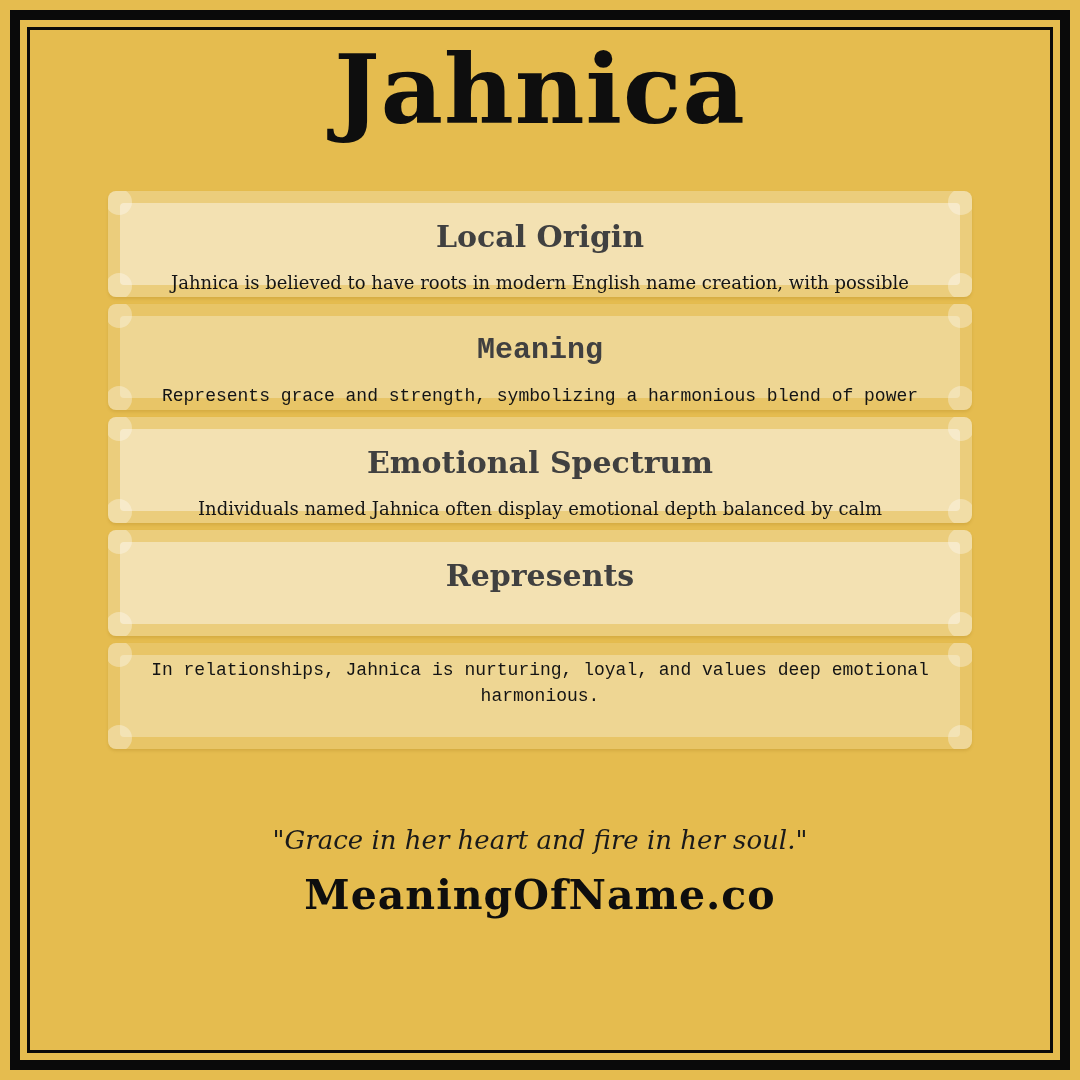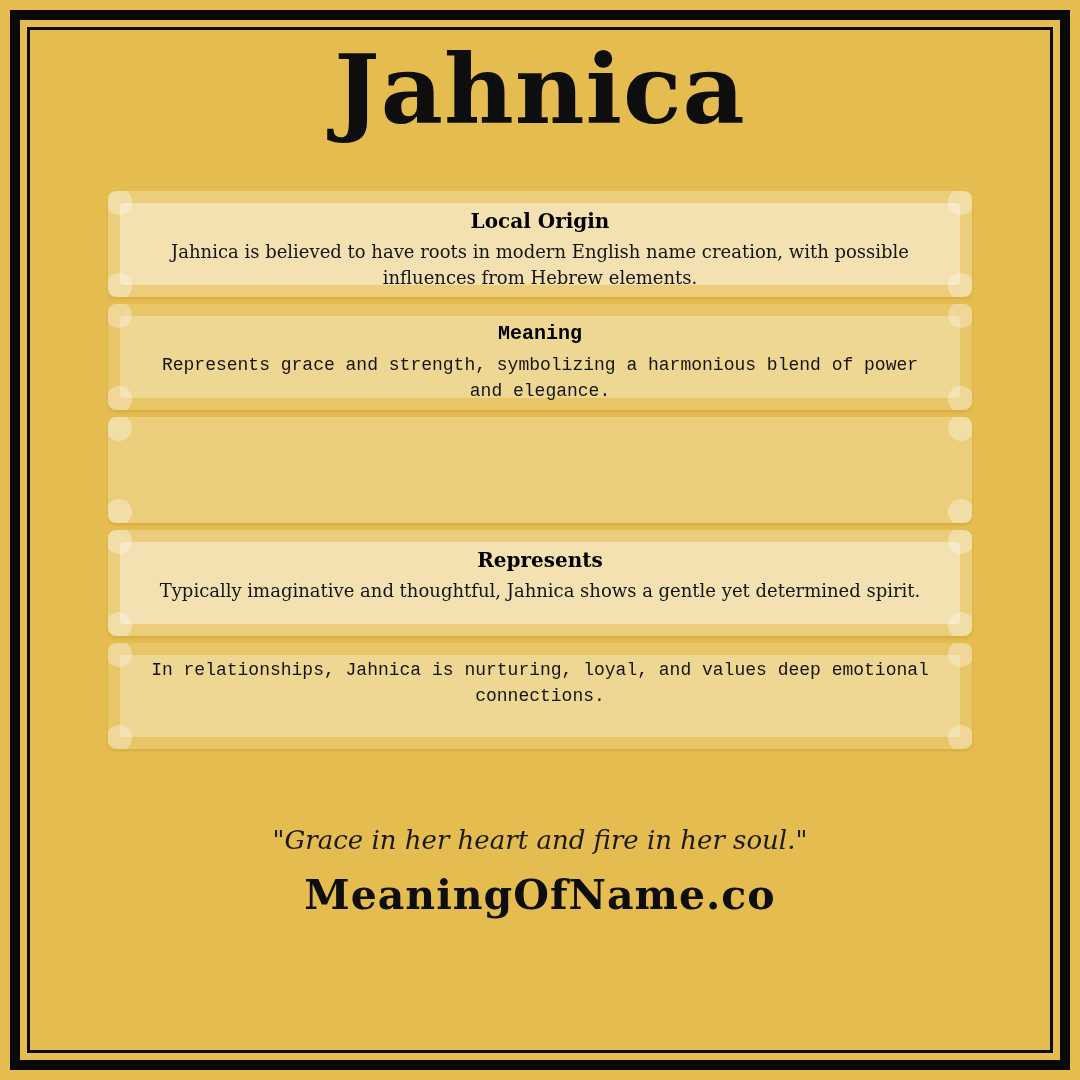--- a/index.html
+++ b/index.html
@@ -50,23 +50,23 @@
   .card-inner {
     box-sizing: border-box;
     height: 100%;
     border-radius: 4px;
     background: rgba(255,255,255,0.41);
     text-align: center;
     padding: 1px 30px 0 30px;
   }
   .card.dark .card-inner { background: rgba(255,255,255,0.29); font-family: Liberation Mono, monospace; }
   .card-heading {
-    margin: 0;
-    font-size: 20px; font-weight: bold; line-height: 34px;
-    color: #000000;
+    margin: 16px;
+    font-size: 30px; font-weight: bold; line-height: 34px;
+    color: #404040;
   }
   .card-body {
     margin: 1px 0 0 0;
     font-size: 18px; line-height: 26px;
   }
   .pin {
     position: absolute;
     width: 26px; height: 26px; border-radius: 50%;
     background: rgba(255,255,255,0.32);
   }
@@ -116,41 +116,44 @@
         <h2 class="card-heading">Meaning</h2>
         <p class="card-body">Represents grace and strength, symbolizing a harmonious blend of power and elegance.</p>
       </div>
       <div class="pin tl"></div>
       <div class="pin tr"></div>
       <div class="pin bl"></div>
       <div class="pin br"></div>
     </div>
 
     <div class="card">
+      <div class="card-inner">
+        <h2 class="card-heading">Emotional Spectrum</h2>
+        <p class="card-body">Individuals named Jahnica often display emotional depth balanced by calm confidence.</p>
+      </div>
       <div class="pin tl"></div>
       <div class="pin tr"></div>
       <div class="pin bl"></div>
       <div class="pin br"></div>
     </div>
 
 
     <div class="card">
       <div class="card-inner">
         <h2 class="card-heading">Represents</h2>
-        <p class="card-body">Typically imaginative and thoughtful, Jahnica shows a gentle yet determined spirit.</p>
       </div>
       <div class="pin tl"></div>
       <div class="pin tr"></div>
       <div class="pin bl"></div>
       <div class="pin br"></div>
     </div>
 
     <div class="card dark">
       <div class="card-inner">
-        <p class="card-body">In relationships, Jahnica is nurturing, loyal, and values deep emotional connections.</p>
+        <p class="card-body">In relationships, Jahnica is nurturing, loyal, and values deep emotional harmonious.</p>
       </div>
       <div class="pin tl"></div>
       <div class="pin tr"></div>
       <div class="pin bl"></div>
       <div class="pin br"></div>
     </div>
 
   </div>
 
   <div class="quote">"Grace in her heart and fire in her soul."</div>

